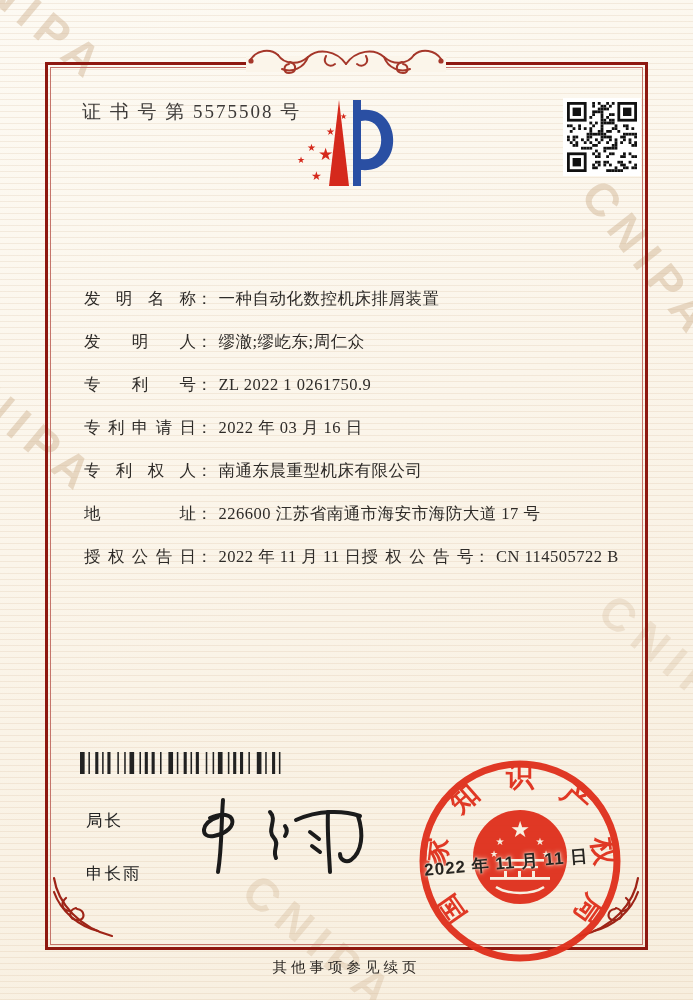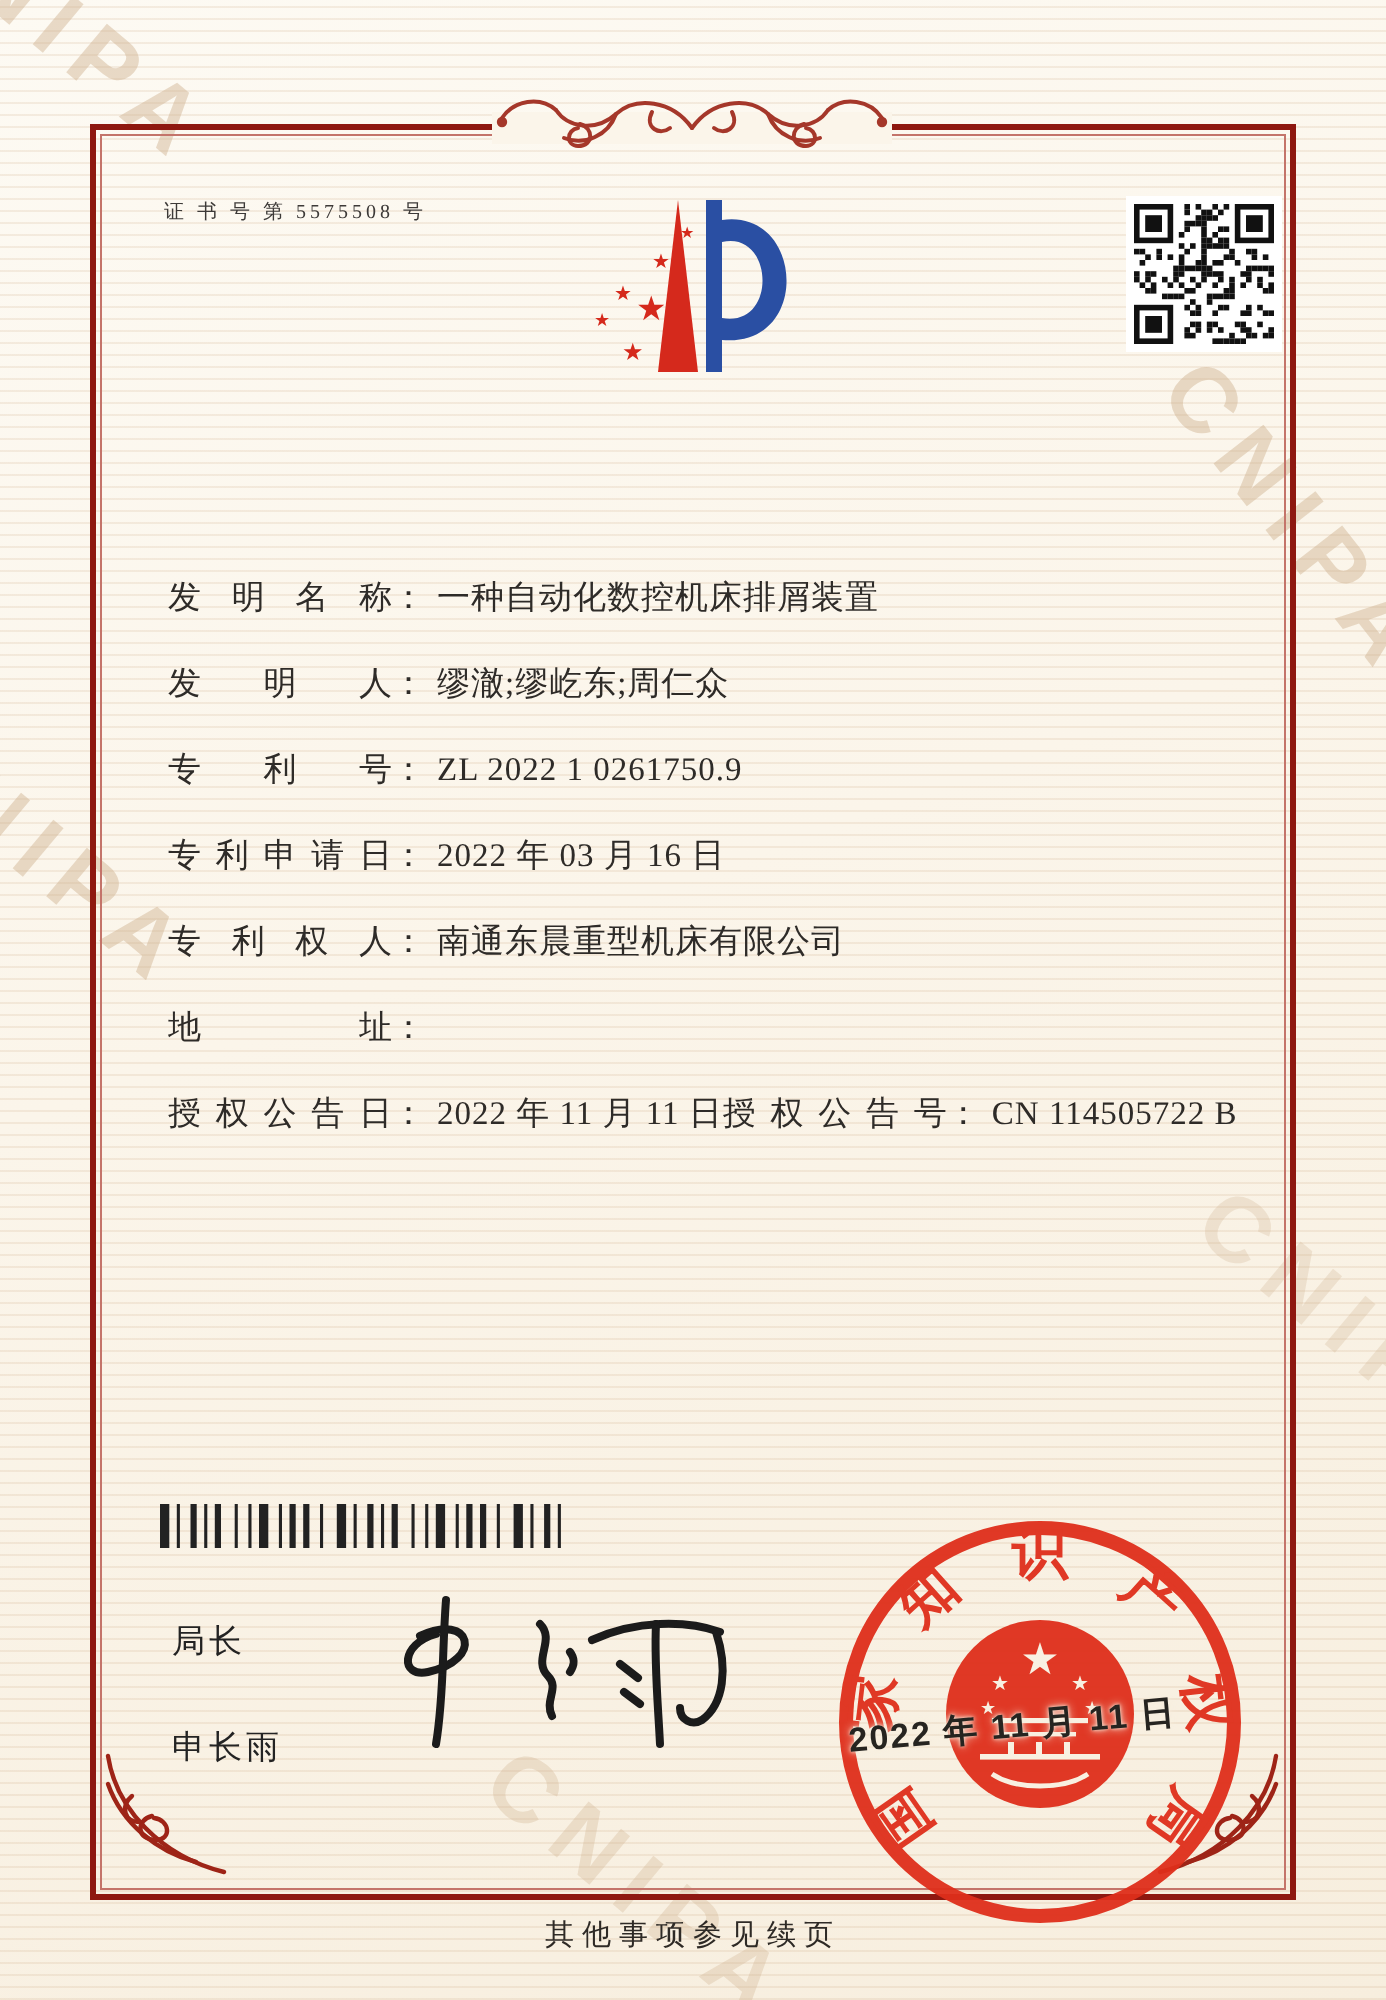--- a/index.html
+++ b/index.html
@@ -5,21 +5,21 @@
   html,body{margin:0;padding:0;background:#e9e2d6;}
   .page{position:relative;width:693px;height:1000px;margin:0 auto;overflow:hidden;
     background:
       repeating-linear-gradient(0deg, rgba(198,158,118,0.16) 0px, rgba(198,158,118,0.16) 1px, rgba(0,0,0,0) 1px, rgba(0,0,0,0) 6px),
       linear-gradient(160deg,#fdfaf3 0%, #fbf5ea 45%, #f7eede 100%);
     font-family:"Liberation Serif","DejaVu Serif",serif;color:#2b2b2b;}
   .wm{position:absolute;font-family:"Liberation Sans","DejaVu Sans",sans-serif;font-weight:bold;
       font-size:46px;letter-spacing:9px;color:rgba(203,172,136,0.42);transform:rotate(40deg);z-index:1;user-select:none;}
   .frame{position:absolute;left:45px;top:62px;width:597px;height:882px;border:3px solid #8e1810;z-index:2;}
   .frame::before{content:"";position:absolute;inset:2px;border:1px solid #c4746a;pointer-events:none;}
-  .certno{position:absolute;left:82px;top:99px;font-size:10px;letter-spacing:2px;color:#3d3a38;z-index:3;}
+  .certno{position:absolute;left:82px;top:99px;font-size:19px;letter-spacing:2px;color:#3d3a38;z-index:3;}
   .logo{position:absolute;left:276px;top:94px;width:140px;height:102px;z-index:3;}
   .logo svg{position:absolute;left:0;top:0;}
   .lstar{position:absolute;color:#d5291c;line-height:1;z-index:2;}
   .qr{position:absolute;left:563px;top:98px;width:78px;height:78px;background:#fff;z-index:3;padding:0;}
   .title{position:absolute;left:45px;top:198px;width:597px;text-align:center;font-size:37px;font-weight:bold;
          letter-spacing:9px;color:#151413;z-index:3;}
   .fields{position:absolute;left:84px;top:288px;width:530px;z-index:3;font-size:16.5px;color:#2e2b28;}
   .frow{display:flex;align-items:flex-end;line-height:21px;margin-bottom:22px;white-space:nowrap;}
   .lbl{display:inline-block;width:112px;text-align:justify;text-align-last:justify;}
   .val{margin-left:6px;letter-spacing:0.5px;}
@@ -310,20 +310,21 @@
         <span class="val">2022 年 03 月 16 日</span>
     </div>
     <div class="frow">
       <span class="lbl">专利权人</span>
         <span>：</span>
         <span class="val">南通东晨重型机床有限公司</span>
     </div>
     <div class="frow">
       <span class="lbl">地址</span>
         <span>：</span>
+        <span class="val">226600 江苏省南通市海安市海防大道 17 号</span>
     </div>
     <div class="frow">
       <span class="pair1">
         <span class="lbl">授权公告日</span>
           <span>：</span>
           <span class="val">2022 年 11 月 11 日</span>
       </span>
       <span class="pair1">
         <span class="lbl">授权公告号</span>
           <span>：</span>

